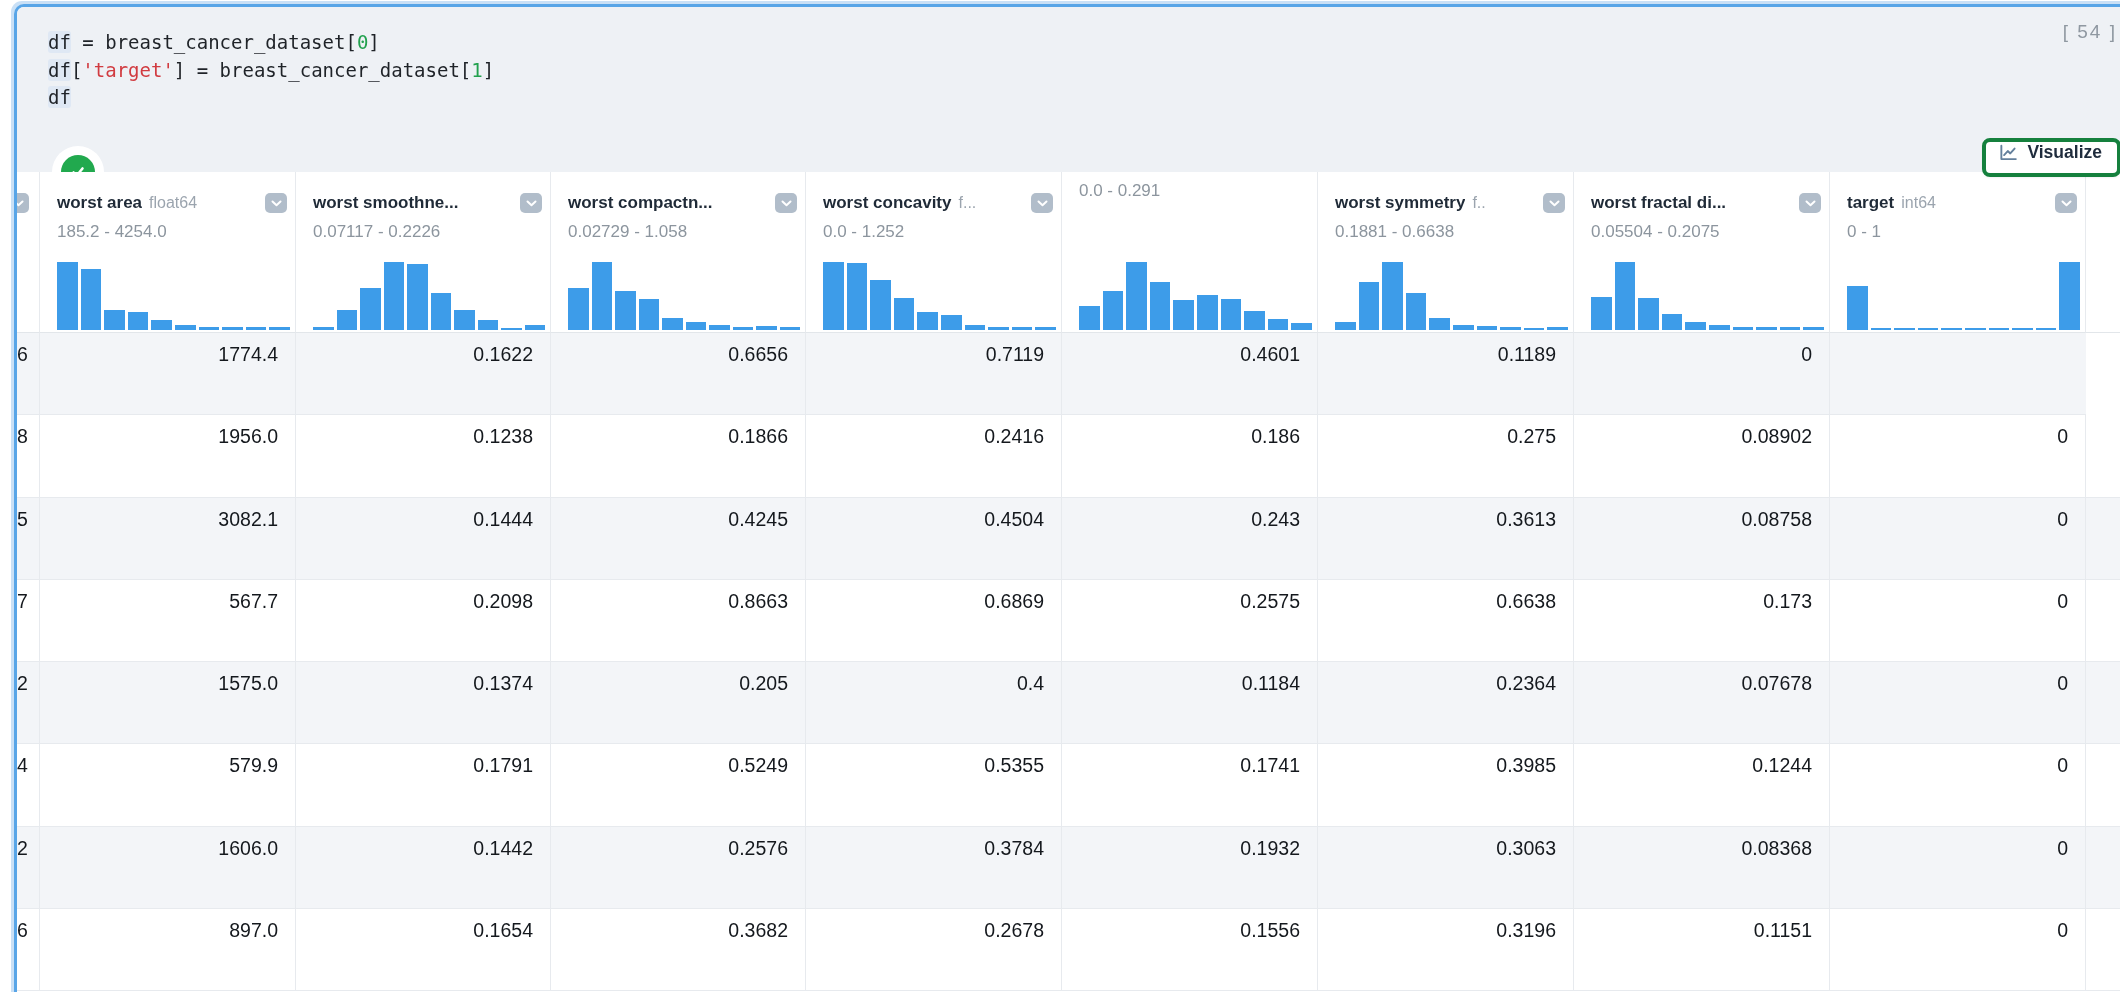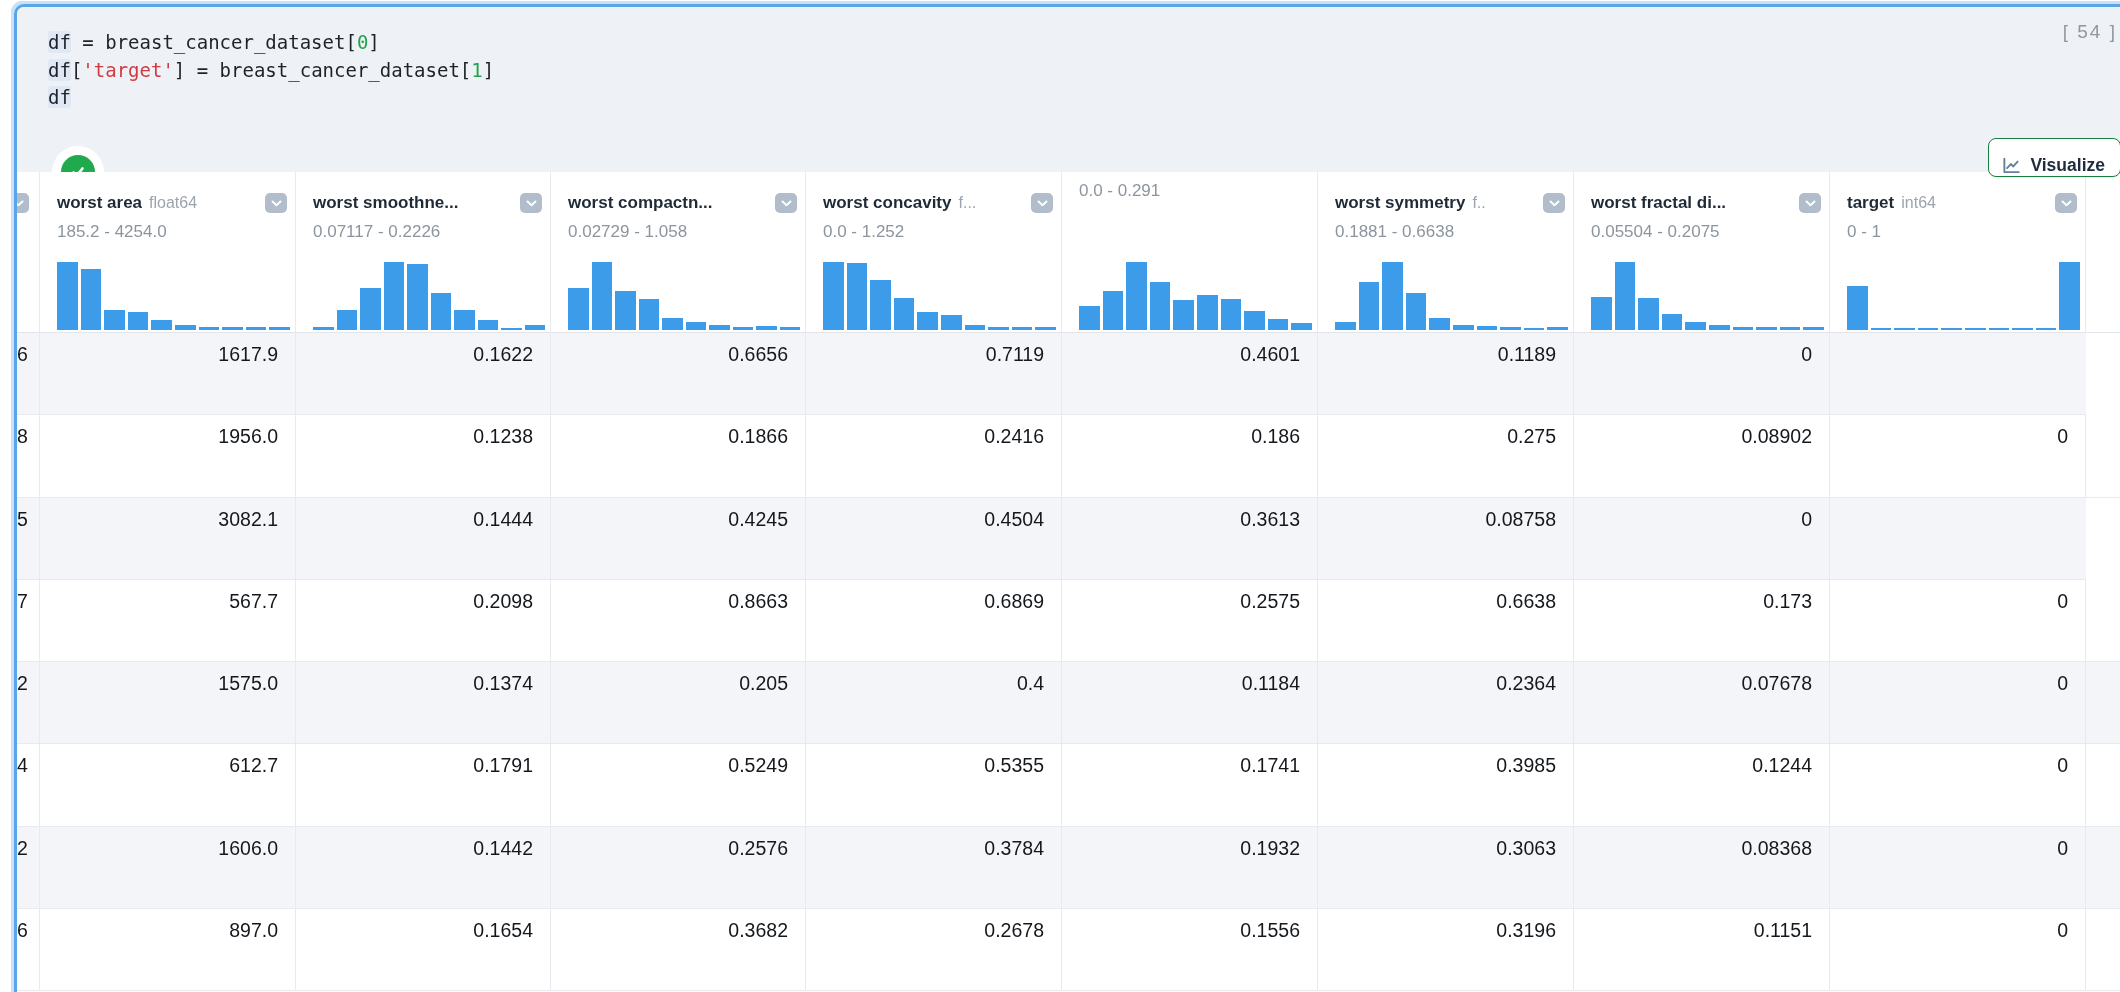--- a/index.html
+++ b/index.html
@@ -36,22 +36,22 @@
   .notch{
     position:absolute;left:35px;top:-26px;width:52px;height:52px;border-radius:50%;
     background:#ffffff;
   }
   .check-badge{
     position:absolute;left:44px;top:-17px;width:34px;height:34px;border-radius:50%;
     background:#21a94e;display:flex;align-items:center;justify-content:center;
   }
   .visualize-btn{
     position:absolute;right:6px;top:-34px;height:39px;padding:0 15px 0 12px;
-    background:#ffffff;border:1px solid #15803d;border-radius:8px;
-    display:flex;align-items:flex-end;gap:8px;cursor:pointer;
+    background:#ffffff;border:4px solid #15803d;border-radius:8px;
+    display:flex;align-items:flex-start;gap:8px;cursor:pointer;
     box-shadow:0 1px 2px rgba(27,35,48,.06);z-index:5;
   }
   .visualize-btn span{font-size:17.5px;font-weight:600;color:#1f2c3d;}
   
   .df-table{--cols:23px 256px 255px 255px 256px 256px 256px 256px 256px 34px;}
   .thead,.trow{display:grid;grid-template-columns:var(--cols);}
   .thead{height:161px;}
   .trow{height:82.3px;}
   .th{
     position:relative;border-right:1px solid #e7eaee;border-bottom:1px solid #e2e6ea;
@@ -306,21 +306,21 @@
               <div class="bar" style="height: 2px;"></div>
               <div class="bar" style="height: 2px;"></div>
               <div class="bar" style="height: 2px;"></div>
               <div class="bar" style="height: 68px;"></div>
             </div>
           </div>
           <div class="th last"></div>
         </div>
         <div class="trow">
           <div class="td idx">6</div>
-          <div class="td">1617.9</div>
+          <div class="td">1774.4</div>
           <div class="td">0.1622</div>
           <div class="td">0.6656</div>
           <div class="td">0.7119</div>
           <div class="td">0.4601</div>
           <div class="td">0.1189</div>
           <div class="td">0</div>
           <div class="td last"></div>
         </div>
         <div class="trow">
           <div class="td idx">8</div>
@@ -333,20 +333,21 @@
           <div class="td">0.08902</div>
           <div class="td">0</div>
           <div class="td last"></div>
         </div>
         <div class="trow">
           <div class="td idx">5</div>
           <div class="td">3082.1</div>
           <div class="td">0.1444</div>
           <div class="td">0.4245</div>
           <div class="td">0.4504</div>
+          <div class="td">0.243</div>
           <div class="td">0.3613</div>
           <div class="td">0.08758</div>
           <div class="td">0</div>
           <div class="td last"></div>
         </div>
         <div class="trow">
           <div class="td idx">7</div>
           <div class="td">567.7</div>
           <div class="td">0.2098</div>
           <div class="td">0.8663</div>
@@ -364,21 +365,21 @@
           <div class="td">0.205</div>
           <div class="td">0.4</div>
           <div class="td">0.1184</div>
           <div class="td">0.2364</div>
           <div class="td">0.07678</div>
           <div class="td">0</div>
           <div class="td last"></div>
         </div>
         <div class="trow">
           <div class="td idx">4</div>
-          <div class="td">612.7</div>
+          <div class="td">579.9</div>
           <div class="td">0.1791</div>
           <div class="td">0.5249</div>
           <div class="td">0.5355</div>
           <div class="td">0.1741</div>
           <div class="td">0.3985</div>
           <div class="td">0.1244</div>
           <div class="td">0</div>
           <div class="td last"></div>
         </div>
         <div class="trow">

